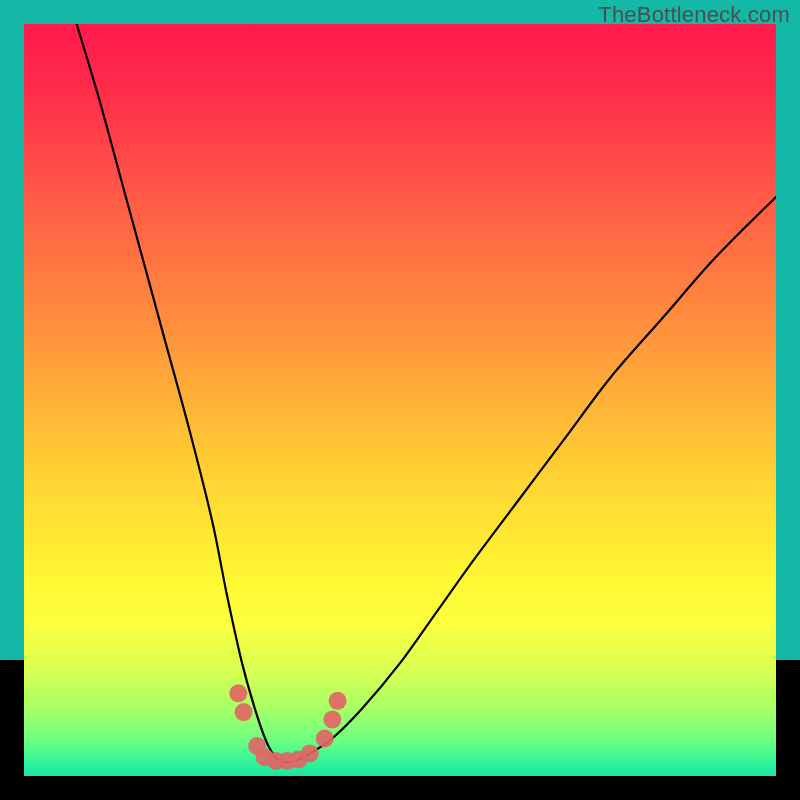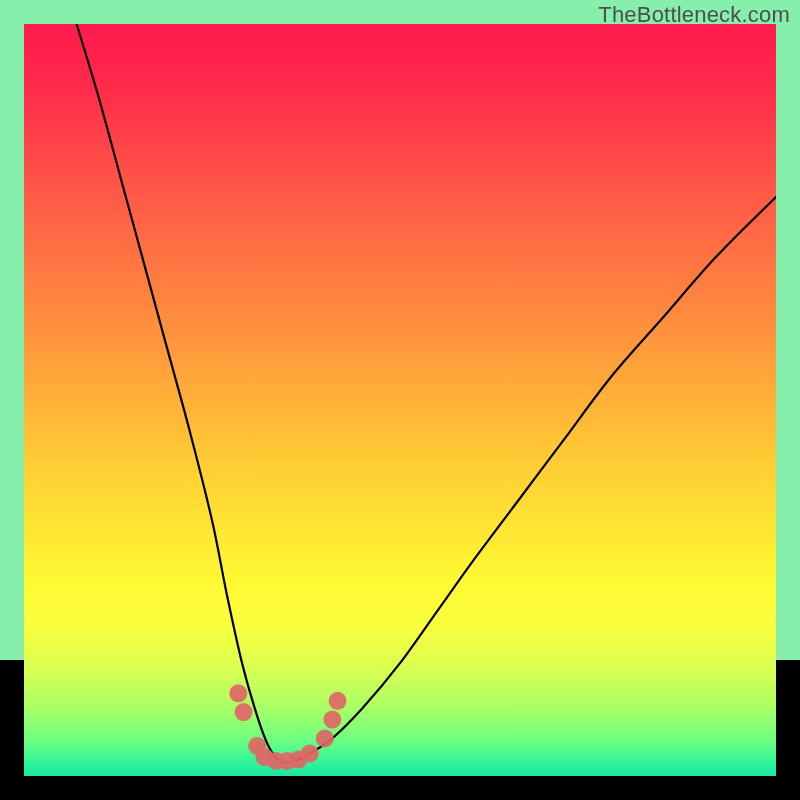--- a/index.html
+++ b/index.html
@@ -9,21 +9,21 @@
     height: 800px;
     overflow: hidden;
     background: #000;
     font-family: Arial, Helvetica, sans-serif;
   }
   .frame {
     position: absolute;
     top: 0; left: 0;
     width: 800px;
     height: 660px;
-    background: #86efac;
+    background: #14b8a6;
   }
   .plot {
     position: absolute;
     top: 24px;
     left: 24px;
     width: 752px;
     height: 752px;
     overflow: hidden;
   }
   .gradient {

